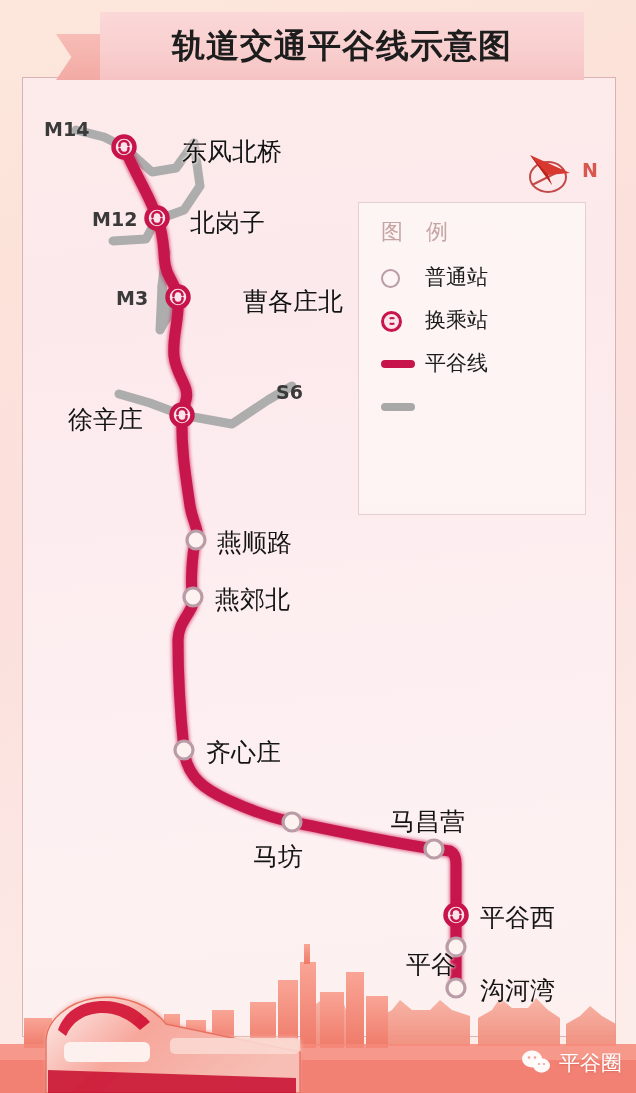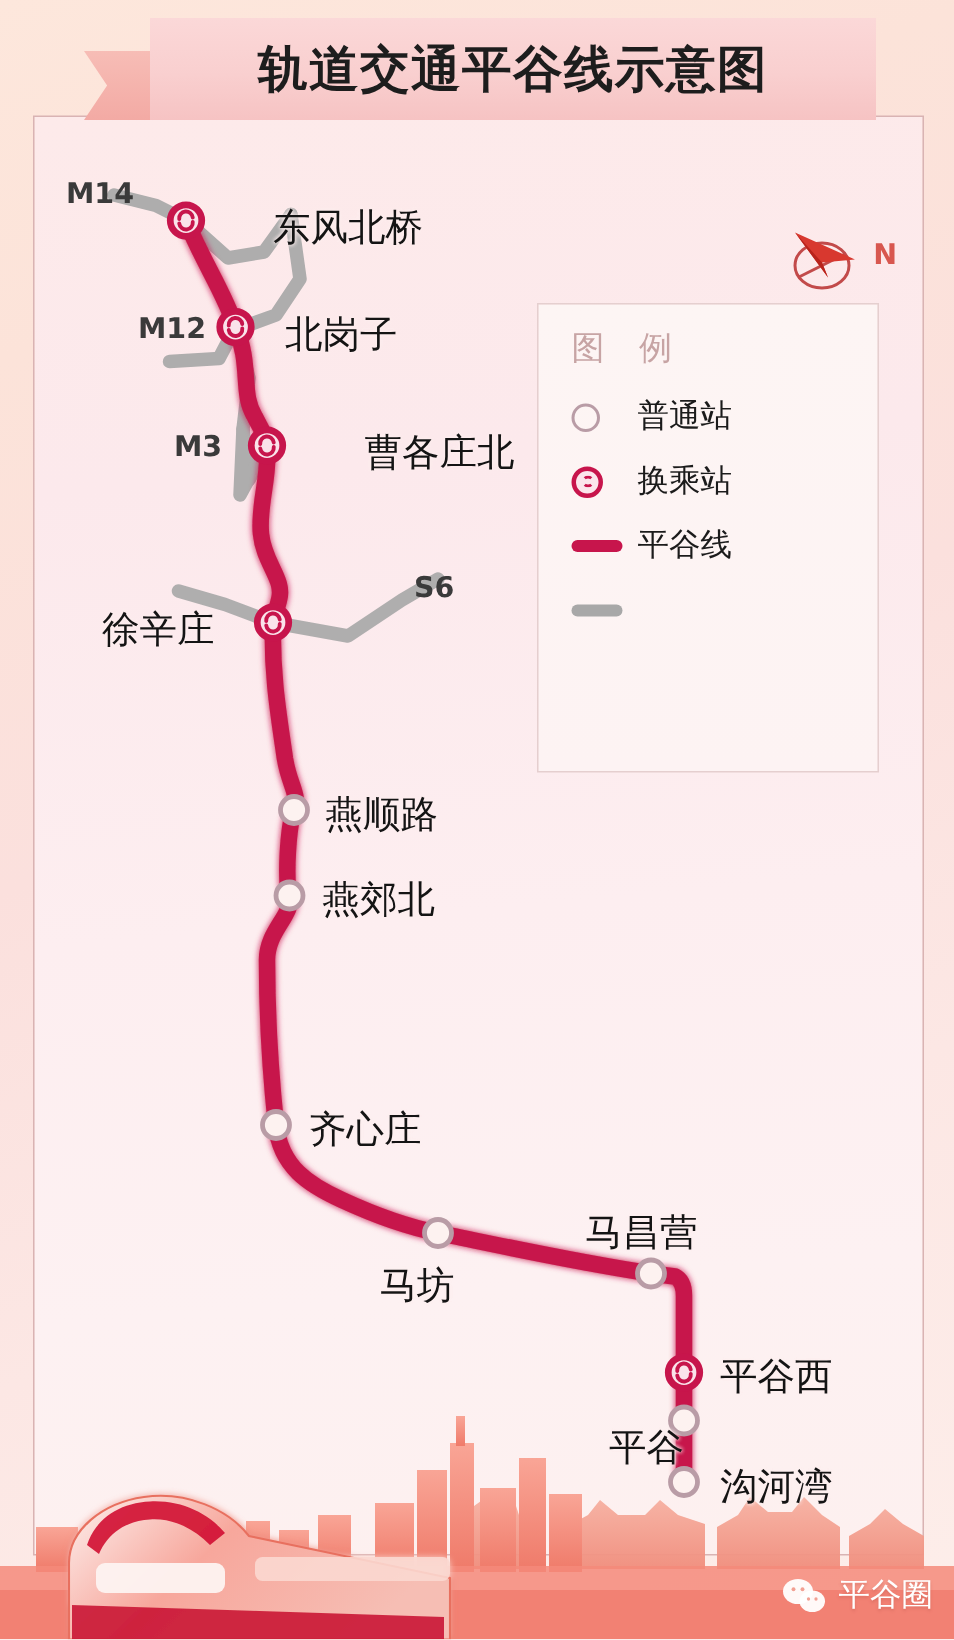--- a/index.html
+++ b/index.html
@@ -91,21 +91,21 @@
     font-family: "DejaVu Sans", sans-serif;
     text-shadow: 0 0 3px #fdeeee, 0 0 3px #fdeeee;
   }
   .line-code {
     position: absolute; z-index: 10;
     font-size: 19px; font-weight: bold; color: #3a3a3a; white-space: nowrap;
     font-family: "DejaVu Sans", sans-serif;
   }
   .watermark {
     position: absolute; right: 14px; bottom: 16px; z-index: 13;
-    display: flex; align-items: flex-end; gap: 8px;
+    display: flex; align-items: flex-start; gap: 8px;
   }
   .wm-text {
     font-size: 21px; color: #ffffff; font-weight: normal;
     font-family: "DejaVu Sans", sans-serif;
     text-shadow: 0 1px 2px rgba(190,90,80,.45);
   }
 </style>
 </head>
 <body>
 

